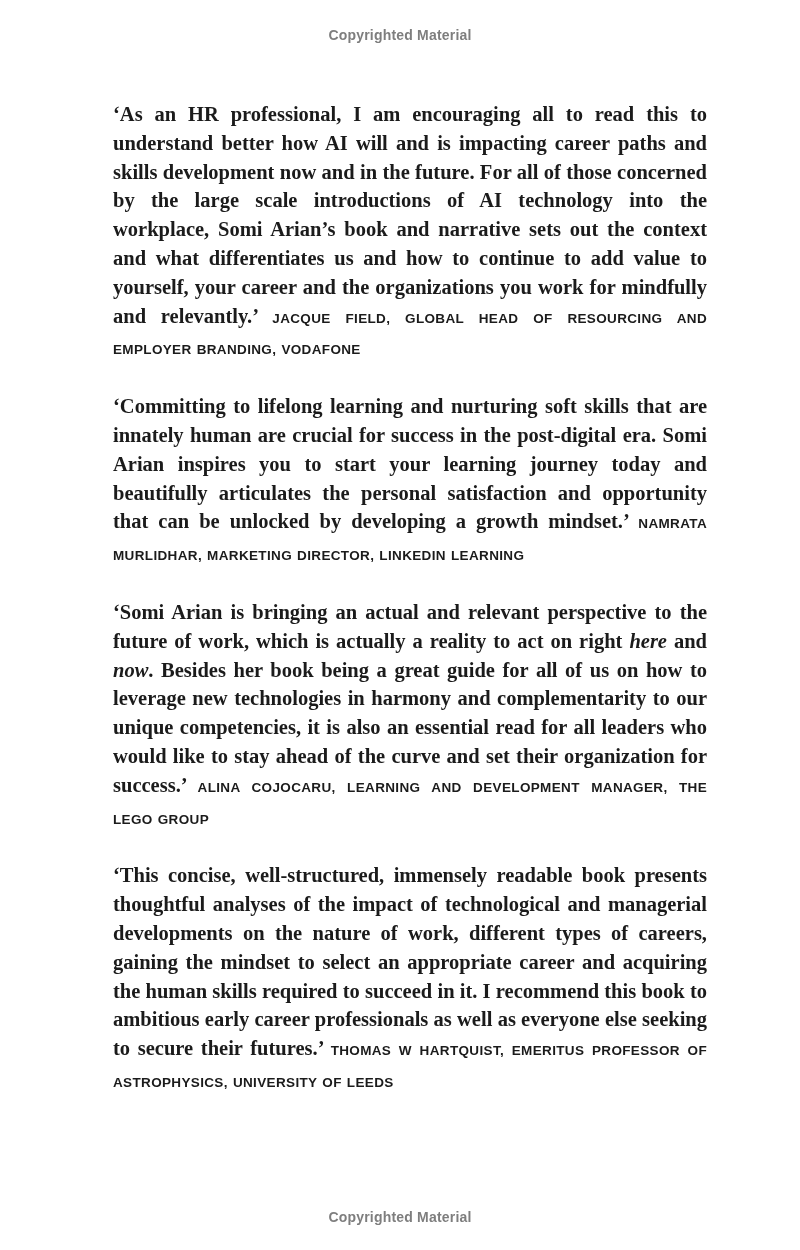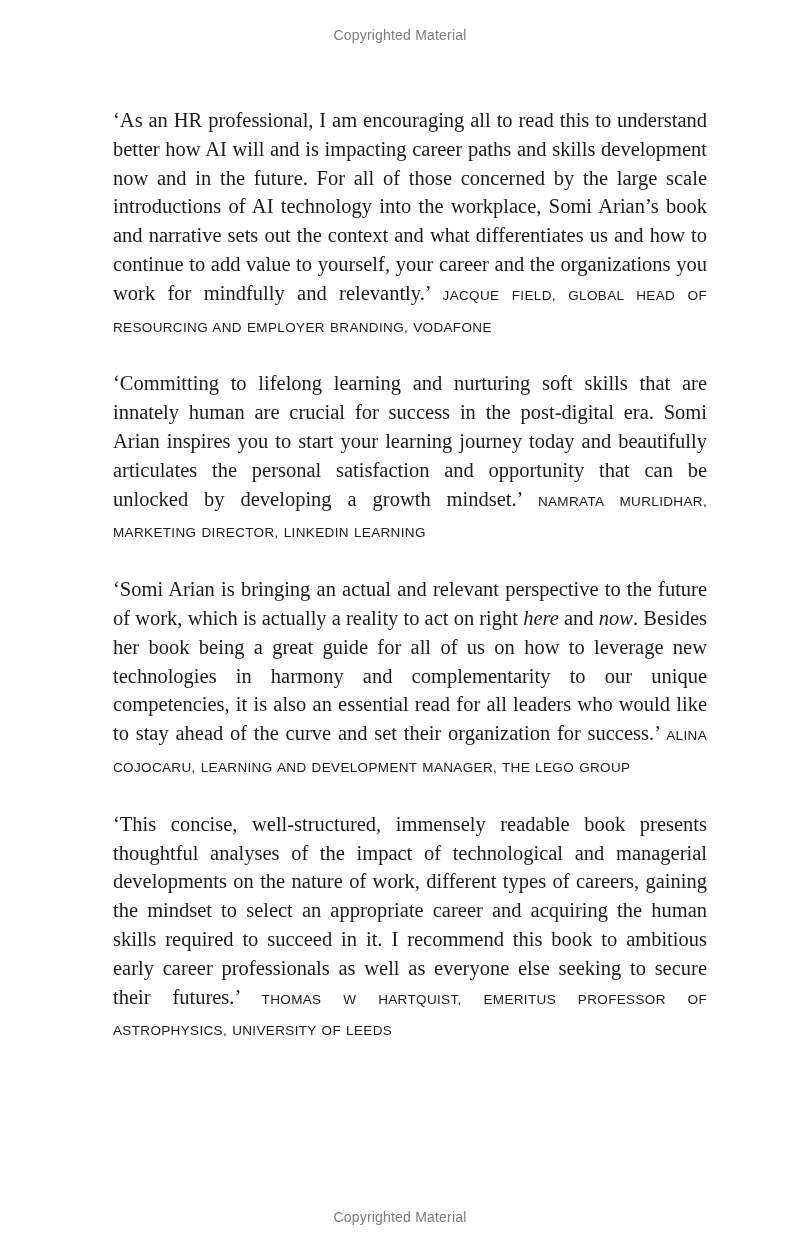--- a/index.html
+++ b/index.html
@@ -13,31 +13,32 @@
     height: 1250px;
     background: #ffffff;
     overflow: hidden;
   }
   .notice {
     position: absolute;
     left: 0;
     width: 100%;
     text-align: center;
     font-family: "Liberation Sans", sans-serif;
-    font-weight: normal;
+    font-weight: bold;
     font-size: 14px;
     letter-spacing: 0.2px;
   }
   .notice-top { top: 27px; }
   .notice-bottom { top: 1209px; }
   .quotes-column {
     position: absolute;
     left: 113px;
-    top: 106px;
+    top: 100px;
     width: 594px;
+    font-weight: bold;
   }
   p.quote {
     margin: 0 0 27px 0;
     padding: 0;
     text-align: justify;
     font-family: "Liberation Serif", serif;
     font-size: 20.5px;
     line-height: 28.8px;
     hyphens: manual;
     -webkit-hyphens: manual;

